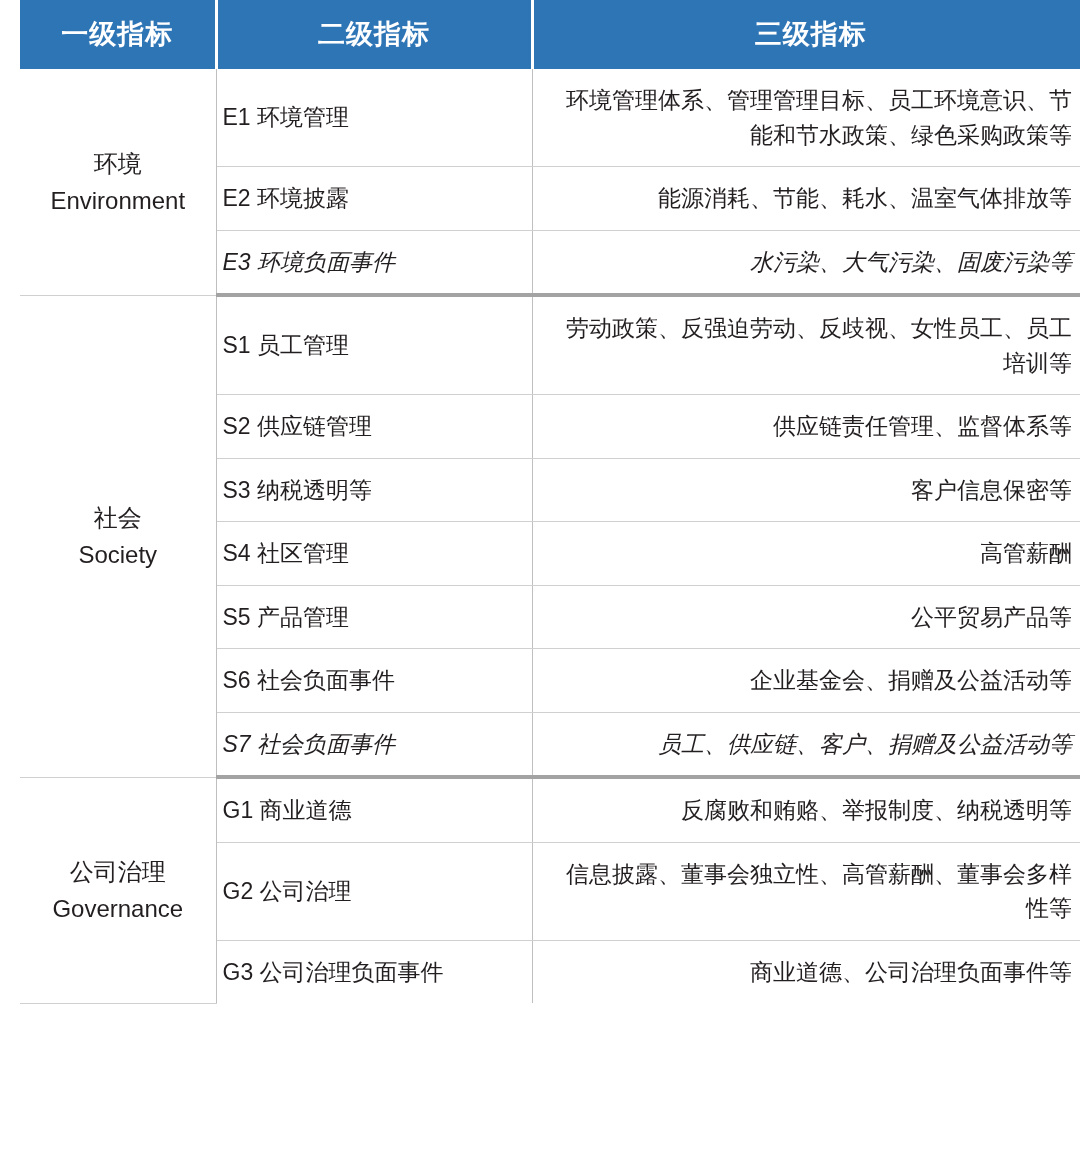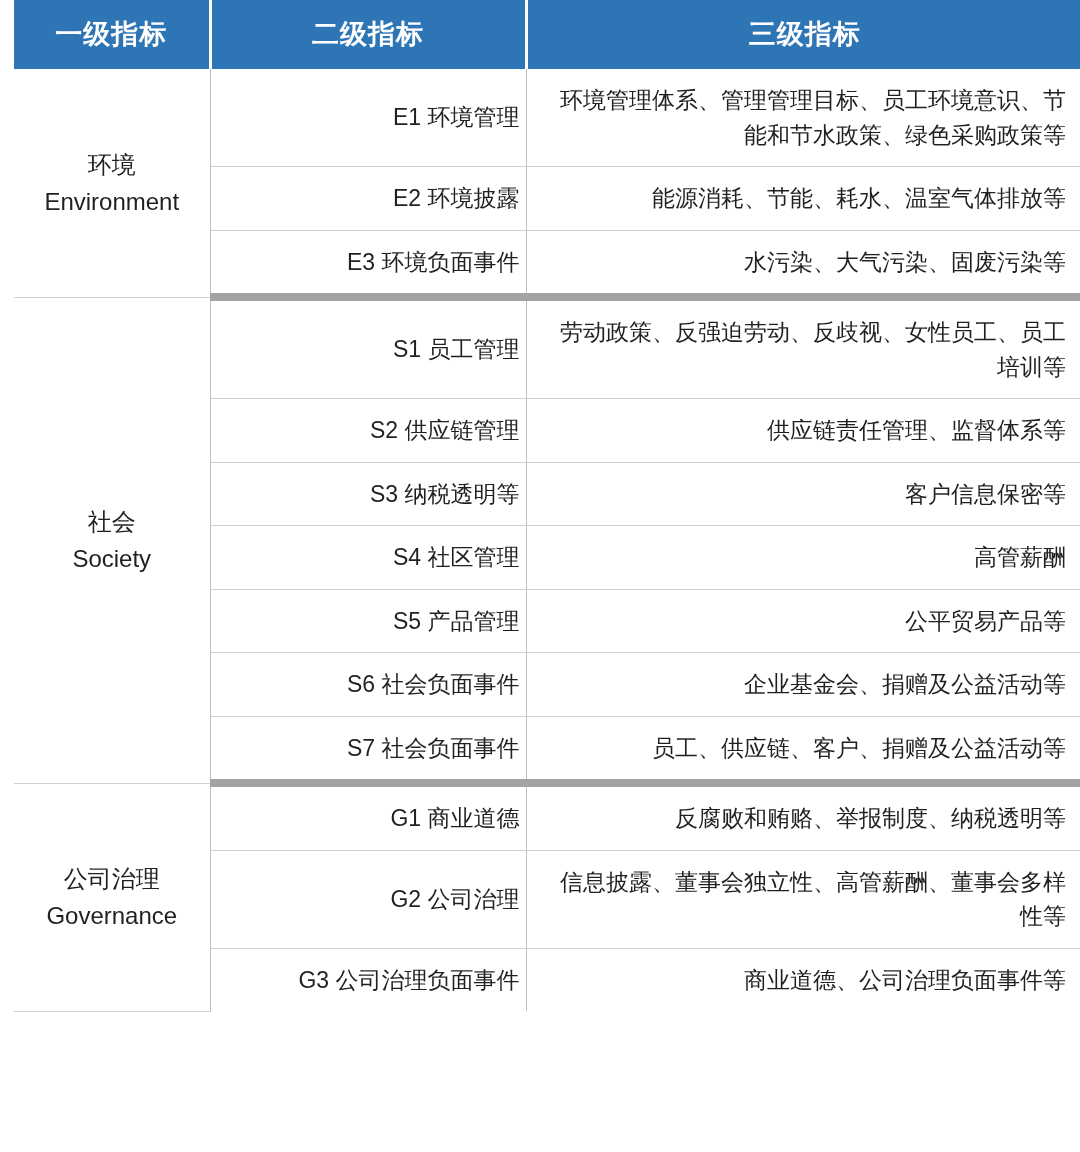--- a/index.html
+++ b/index.html
@@ -10,21 +10,21 @@
   body {
     width: 1080px;
     height: 1152px;
     font-family: "Liberation Sans", "DejaVu Sans", sans-serif;
     color: #231f20;
     overflow: hidden;
   }
   .table-wrap {
     width: 974px;
     box-sizing: border-box;
-    padding: 0 14px;
+    padding: 0 20px;
   }
   table.esg {
     width: 1068px;
     border-collapse: collapse;
     table-layout: fixed;
   }
   col.c1 { width: 196px; }
   col.c2 { width: 316px; }
   col.c3 { width: 556px; }
 
@@ -47,35 +47,36 @@
     padding: 14px 10px;
     box-sizing: border-box;
   }
   td.level1 {
     text-align: center;
     border-right: 1px solid #bfbfbf;
     font-size: 24px;
     line-height: 1.55;
   }
   td.level2 {
-    text-align: right;
+    text-align: left;
     border-right: 1px solid #bfbfbf;
     padding-left: 6px;
     padding-right: 6px;
   }
   td.level3 {
     text-align: right;
     padding-left: 18px;
     padding-right: 16px;
   }
   tr.row-sep td {
     border-bottom: 1px solid #d0d0d0;
   }
   tr.group-end td {
-    border-bottom: 8px solid #a3a3a3;
+    border-bottom: 4px solid #a3a3a3;
+    font-style: italic;
   }
   tr.last-row td {
     border-bottom: none;
   }
   .l1-line { display: block; }
 </style>
 </head>
 <body>
 
 <div class="table-wrap">

